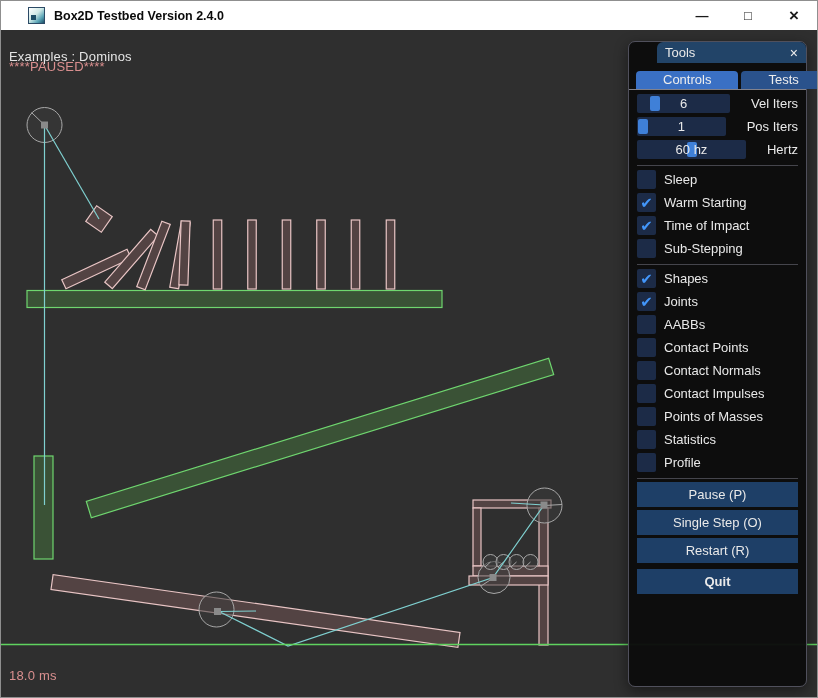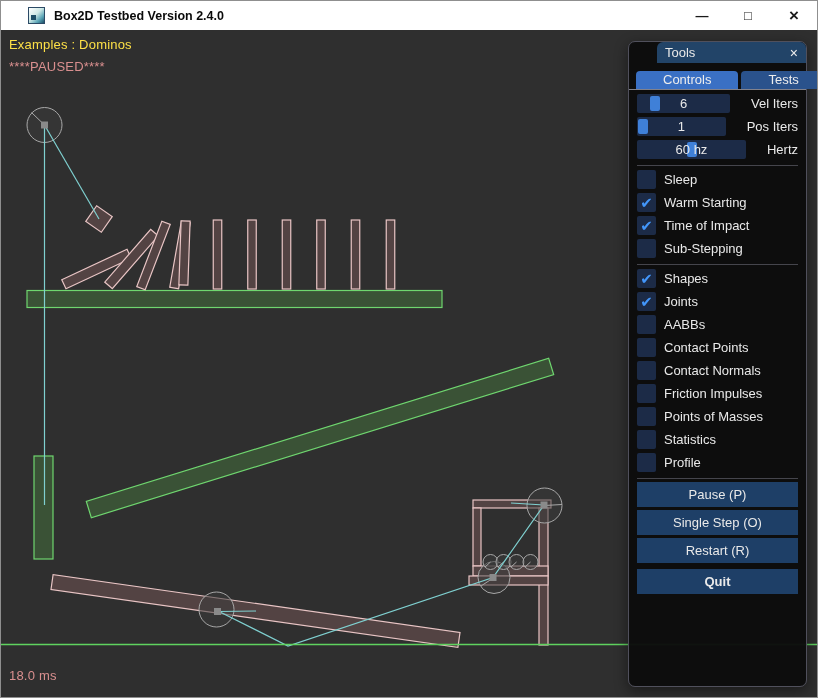--- a/index.html
+++ b/index.html
@@ -114,21 +114,21 @@
         <line x1="218" y1="581.5" x2="255" y2="581" stroke="#7fd0d0" stroke-width="1.2"></line>
         <polyline points="218,581.5 287,616 492,547.5 543,475" fill="none" stroke="#7fd0d0" stroke-width="1.2"></polyline>
         <line x1="510" y1="473" x2="543" y2="475" stroke="#7fd0d0" stroke-width="1.2"></line>
         <line x1="0" y1="614.5" x2="818" y2="614.5" stroke="#5fd35f" stroke-width="1.5"></line>
         <rect x="40" y="91.5" width="7" height="7" fill="#8a8a8a"></rect>
         <rect x="213" y="578" width="7" height="7" fill="#8a8a8a"></rect>
         <rect x="488.5" y="544" width="7" height="7" fill="#8a8a8a"></rect>
         <rect x="539.5" y="471.5" width="7" height="7" fill="#8a8a8a"></rect>
       </svg>
 
-    <div class="overlay ov-example" style="color: #fde047;">Examples : Dominos</div>
+    <div class="overlay ov-example" style="color: #e5e5e5; margin-top: 12px;">Examples : Dominos</div>
     <div class="overlay ov-paused" style="color: rgb(217, 143, 143);">****PAUSED****</div>
     <div class="overlay ov-stats" style="color: rgb(217, 143, 143);">18.0 ms</div>
 
     <div class="panel">
       <div class="panel-header">
         <span>Tools</span>
         <span class="panel-close">×</span>
       </div>
       <div class="tabbar" id="tabbar">
           <div class="tab active">Controls</div>
@@ -200,21 +200,21 @@
             <div class="check-row">
               <div class="checkbox"></div>
               <div class="check-label">Contact Points</div>
             </div>
             <div class="check-row">
               <div class="checkbox"></div>
               <div class="check-label">Contact Normals</div>
             </div>
             <div class="check-row">
               <div class="checkbox"></div>
-              <div class="check-label">Friction Impulses</div>
+              <div class="check-label">Contact Impulses</div>
             </div>
             <div class="check-row">
               <div class="checkbox"></div>
               <div class="check-label">Points of Masses</div>
             </div>
             <div class="check-row">
               <div class="checkbox"></div>
               <div class="check-label">Statistics</div>
             </div>
             <div class="check-row">

